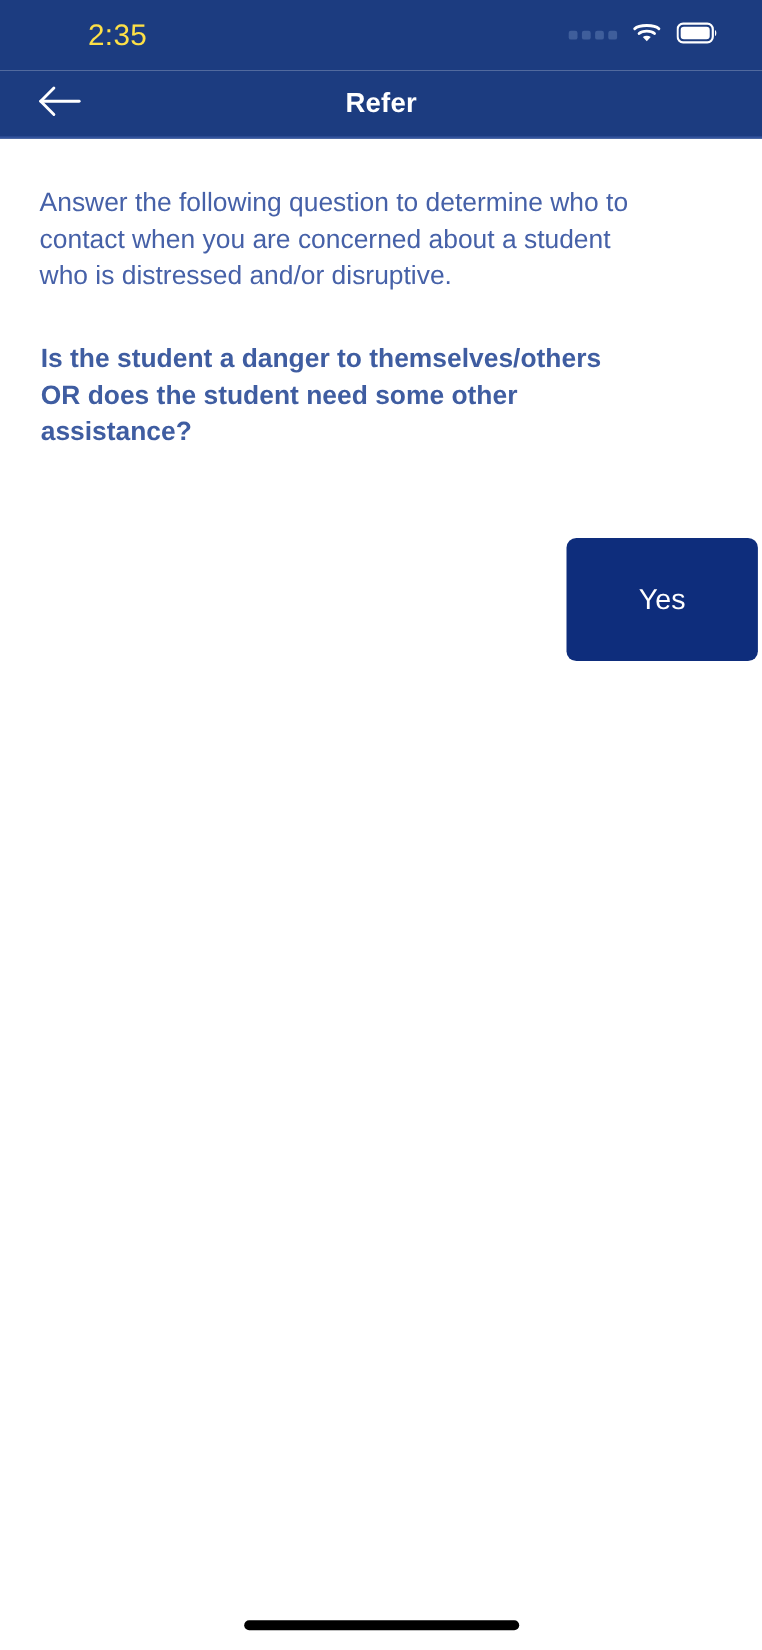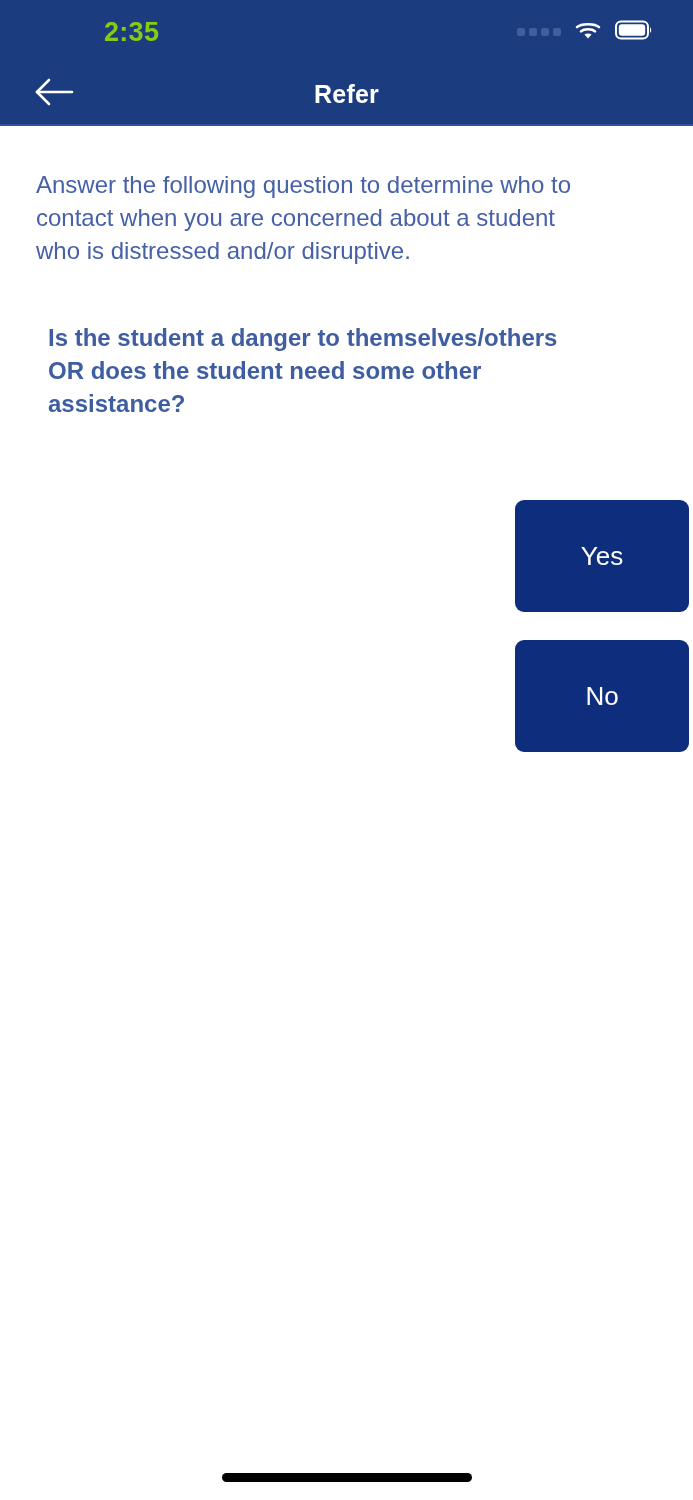--- a/index.html
+++ b/index.html
@@ -20,25 +20,25 @@
     height: 64px;
     background: #1c3c80;
     display: flex;
     align-items: center;
     justify-content: space-between;
     padding: 0 28px 0 0;
     box-sizing: border-box;
     position: relative;
   }
   #status-time {
-    color: #84cc16;
+    color: #fde047;
     font-size: 27px;
-    font-weight: bold;
+    font-weight: normal;
     letter-spacing: 0.3px;
-    margin-left: 104px;
+    margin-left: 80px;
     line-height: 1;
   }
   #status-icons {
     display: flex;
     align-items: center;
     gap: 14px;
     margin-right: 12px;
   }
   .signal-dots {
     display: flex;
@@ -90,21 +90,21 @@
   }
   #intro-paragraph {
     margin: 0;
     padding: 38px 100px 0 32px;
     color: #4661a8;
     font-size: 24px;
     line-height: 33px;
     font-weight: normal;
   }
   #question-text {
-    margin: 12px;
+    margin: 1px;
     padding: 42px 110px 0 32px;
     color: #3f5da1;
     font-size: 24px;
     line-height: 33px;
     font-weight: bold;
   }
 
   
   #answer-buttons {
     margin-top: 80px;
@@ -182,17 +182,16 @@
   </div>
   <div id="nav-title">Refer</div>
 </div>
 
 <div id="content">
   <p id="intro-paragraph">Answer the following question to determine who to contact when you are concerned about a student who is distressed and/or disruptive.</p>
   <p id="question-text">Is the student a danger to themselves/others OR does the student need some other assistance?</p>
 
   <div id="answer-buttons">
     <button class="answer-button">Yes</button>
-    <button class="answer-button">No</button>
   </div>
 </div>
 
 <div id="home-indicator"></div>
 
 </body></html>

